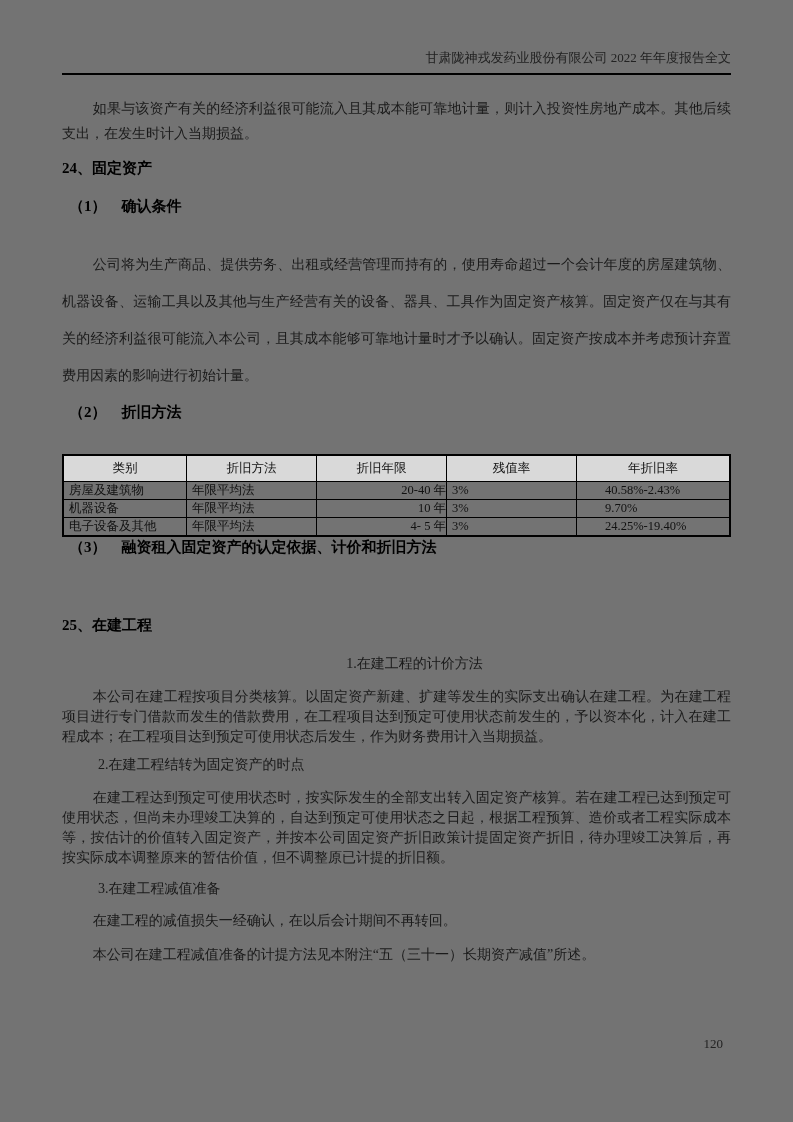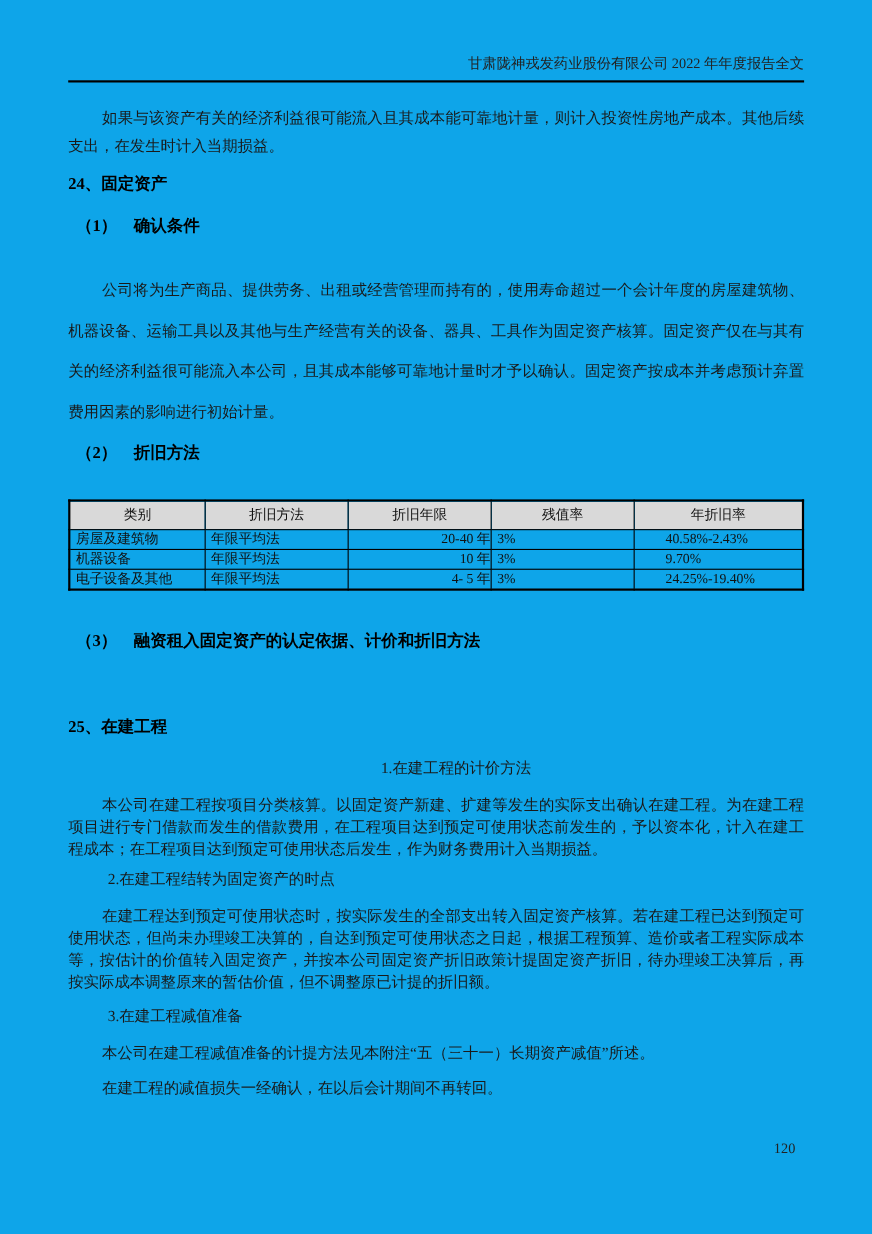--- a/index.html
+++ b/index.html
@@ -2,21 +2,21 @@
 <html><head>
 <meta charset="utf-8">
 <style>
   * { margin: 0; padding: 0; box-sizing: border-box; }
   html, body { background: #ffffff; }
   .page {
     position: relative;
     width: 793px;
     height: 1122px;
     margin: 0 auto;
-    background: #0ea5e9;
+    background: #737373;
     font-family: "Liberation Serif", "DejaVu Serif", serif;
     color: #111111;
     overflow: hidden;
   }
   .content { padding: 0 62px; }
 
   .doc-header {
     padding-top: 50px;
     padding-bottom: 7px;
     border-bottom: 2px solid #000000;
@@ -45,21 +45,21 @@
   .h-sub {
     font-size: 15px;
     font-weight: bold;
     line-height: 20px;
     padding-left: 7px;
     color: #000000;
   }
   .h24 { margin-top: 12px; }
   .hs1 { margin-top: 18px; }
   .hs2 { margin-top: 8px;  }
-  .hs3 { margin-top: 36px; }
+  .hs3 { }
   .h25 { margin-top: 58px; }
 
   .item-title {
     font-size: 14px;
     line-height: 20px;
     margin-left: 36px;
     color: #1a1a1a;
   }
   .it1 { margin-top: 19px; text-align: center; }
   .it2 { margin-top: 8px; }
@@ -177,19 +177,19 @@
 
     <div class="h-main h25">25、在建工程</div>
 
     <div class="item-title it1">1.在建工程的计价方法</div>
     <p class="para para-body">本公司在建工程按项目分类核算。以固定资产新建、扩建等发生的实际支出确认在建工程。为在建工程项目进行专门借款而发生的借款费用，在工程项目达到预定可使用状态前发生的，予以资本化，计入在建工程成本；在工程项目达到预定可使用状态后发生，作为财务费用计入当期损益。</p>
 
     <div class="item-title it2">2.在建工程结转为固定资产的时点</div>
     <p class="para para-body">在建工程达到预定可使用状态时，按实际发生的全部支出转入固定资产核算。若在建工程已达到预定可使用状态，但尚未办理竣工决算的，自达到预定可使用状态之日起，根据工程预算、造价或者工程实际成本等，按估计的价值转入固定资产，并按本公司固定资产折旧政策计提固定资产折旧，待办理竣工决算后，再按实际成本调整原来的暂估价值，但不调整原已计提的折旧额。</p>
 
     <div class="item-title it3">3.在建工程减值准备</div>
+    <p class="single-line sl2">在建工程的减值损失一经确认，在以后会计期间不再转回。</p>
     <p class="single-line sl1">本公司在建工程减值准备的计提方法见本附注“五（三十一）长期资产减值”所述。</p>
-    <p class="single-line sl2">在建工程的减值损失一经确认，在以后会计期间不再转回。</p>
 
   </div>
 
   <div class="page-number">120</div>
 </div>
 
 </body></html>

